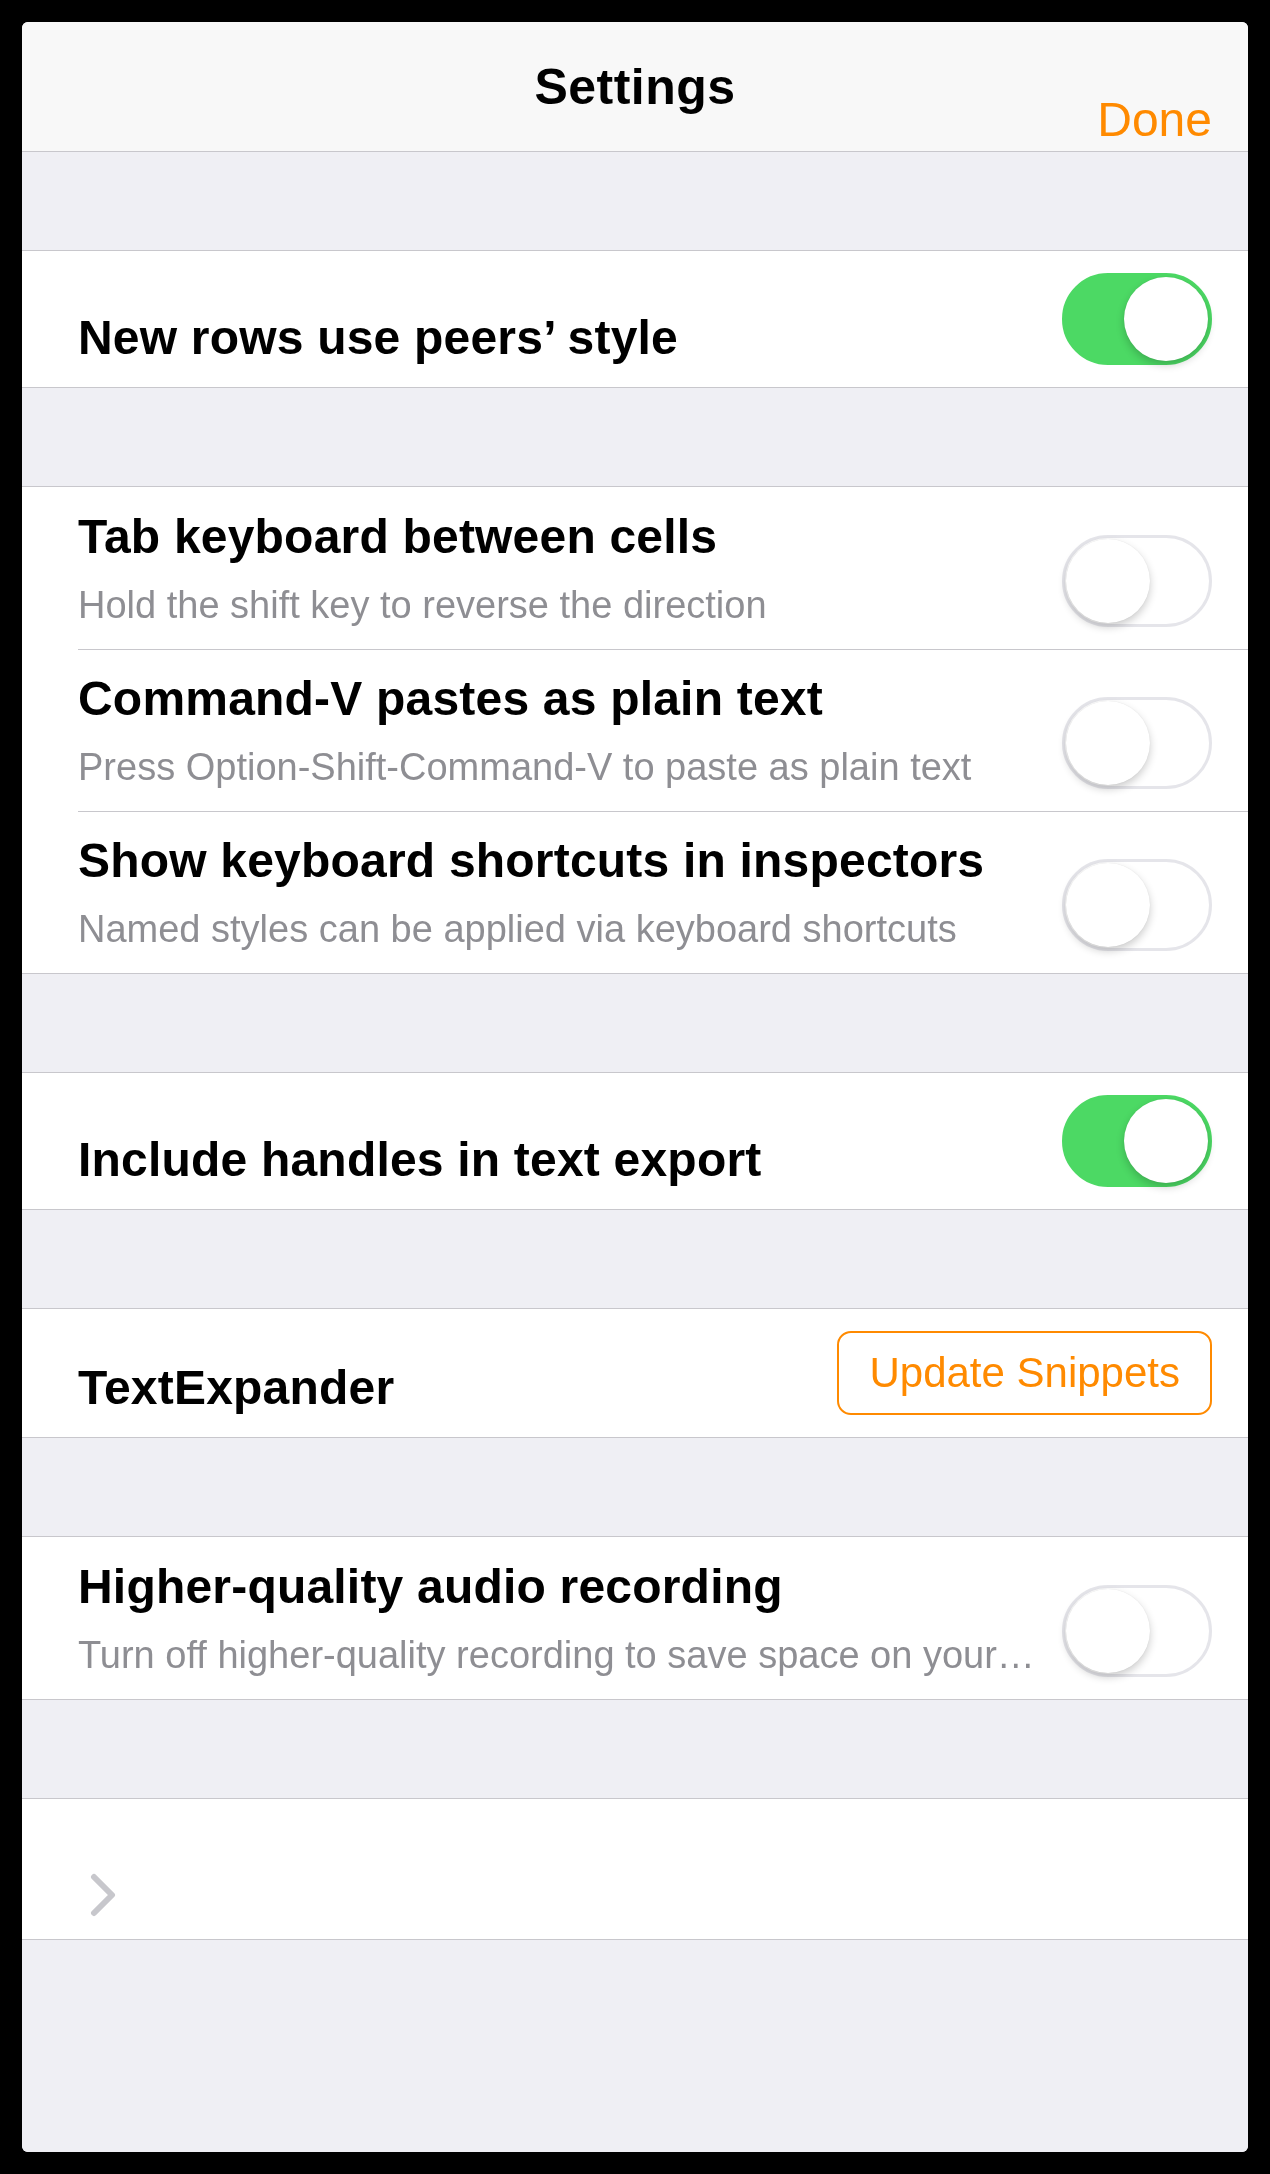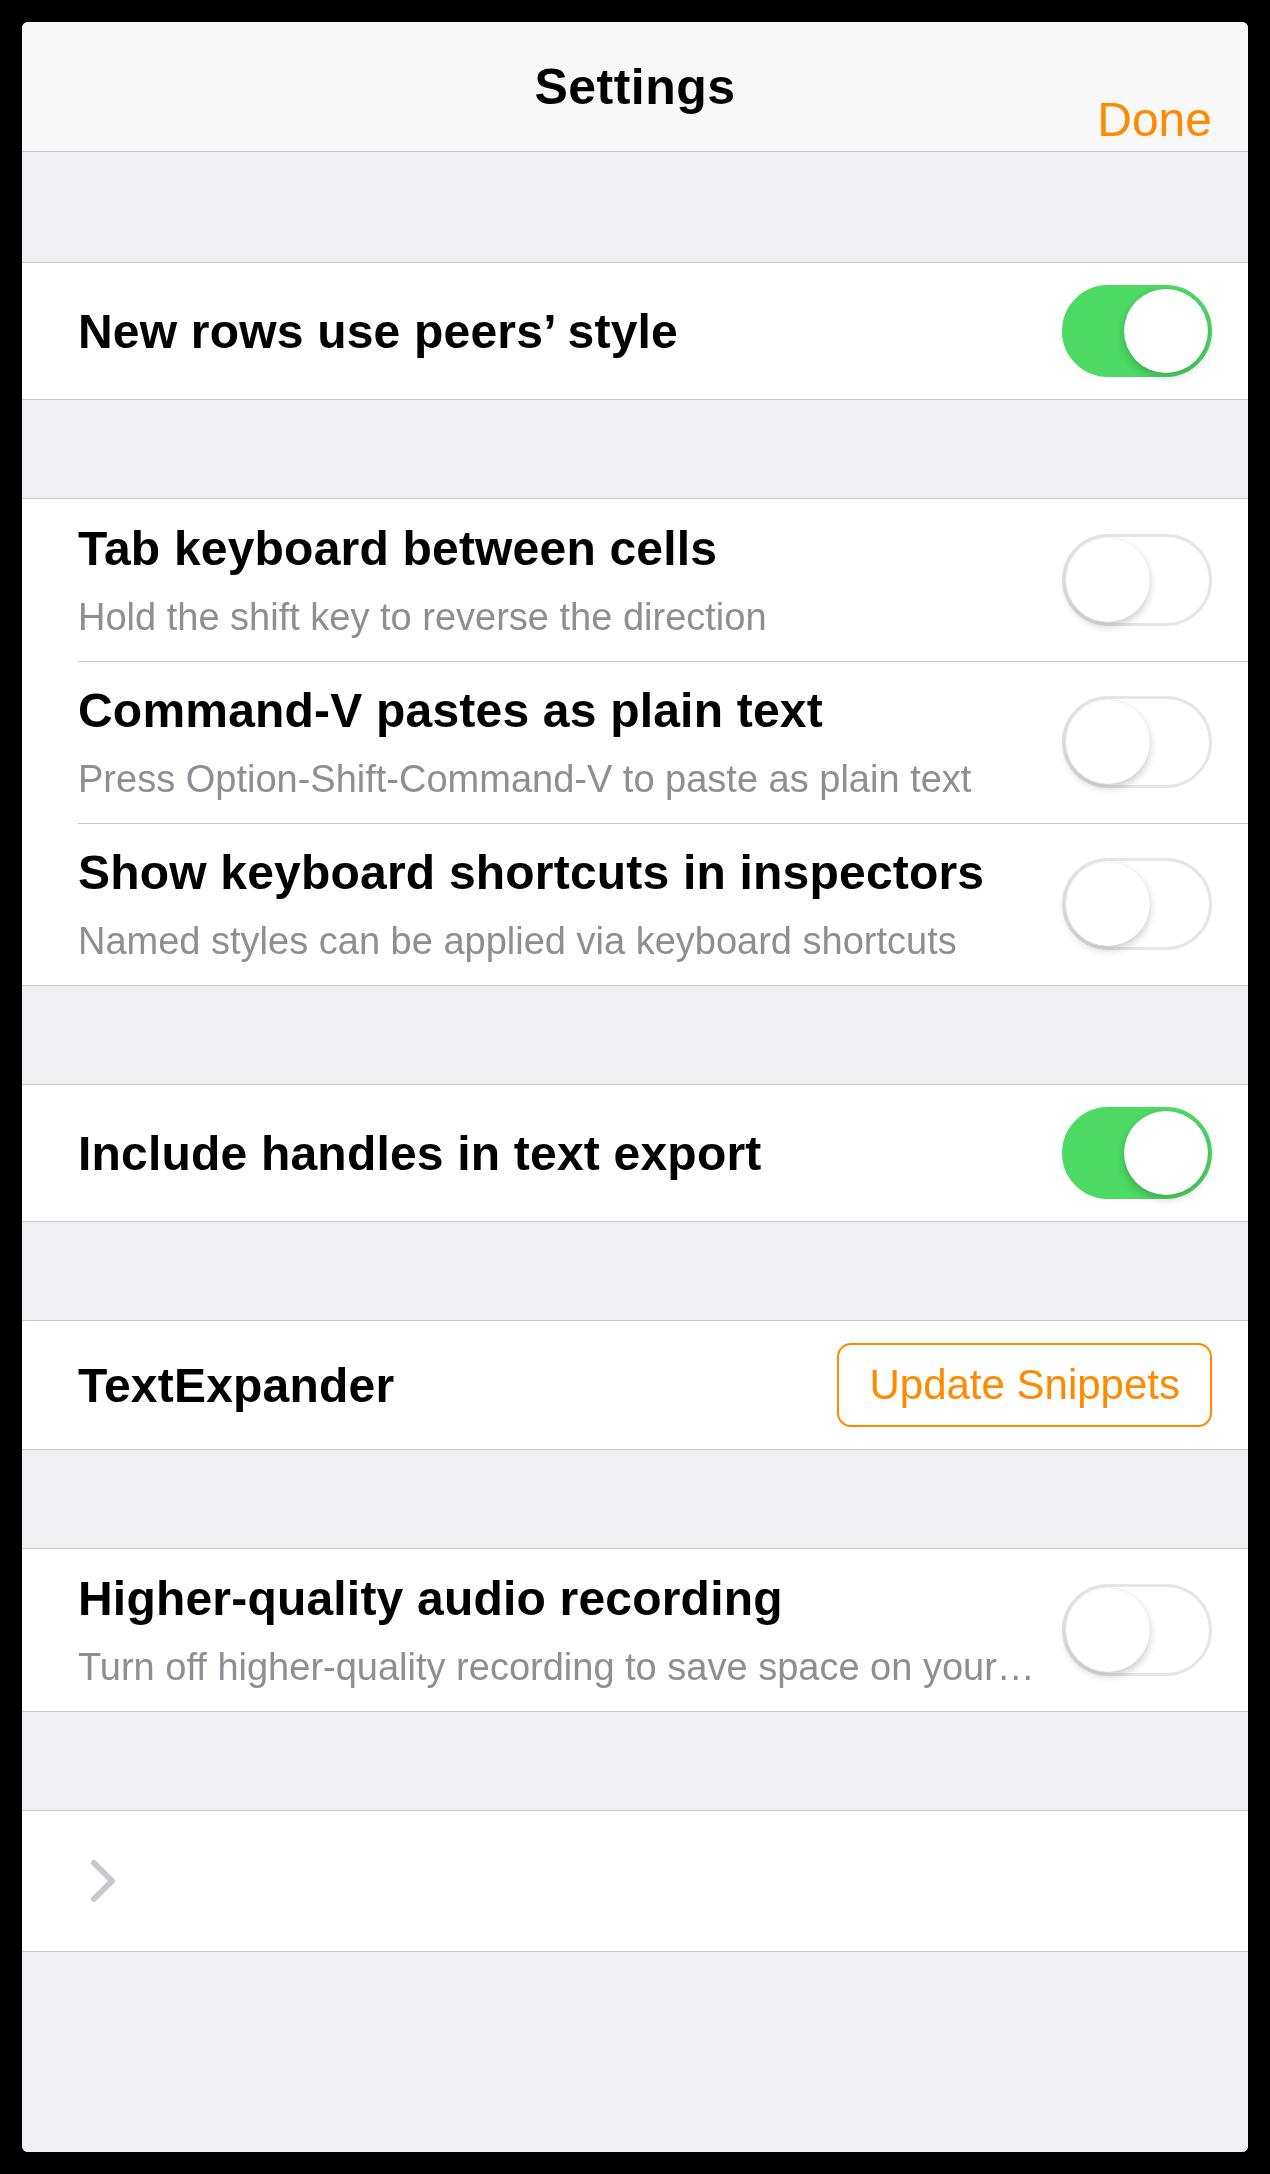--- a/index.html
+++ b/index.html
@@ -10,21 +10,20 @@
     padding: 22px;
   }
   .device {
     width: 100%;
     height: 100%;
     background: #efeff4;
     border-radius: 6px;
     overflow: hidden;
     display: flex;
     flex-direction: column;
-    gap: 12px;
   }
   .navbar {
     height: 130px;
     background: #f8f8f8;
     border-bottom: 1px solid #c8c7cc;
     display: flex;
     align-items: center;
     justify-content: center;
     position: relative;
     flex: 0 0 auto;
@@ -54,21 +53,21 @@
   .group-gap { height: 98px; }
   .group {
     background: #fff;
     border-top: 1px solid #c8c7cc;
     border-bottom: 1px solid #c8c7cc;
   }
   .row {
     min-height: 124px;
     padding: 22px 36px 22px 56px;
     display: flex;
-    align-items: center;
+    align-items: flex-end;
     justify-content: space-between;
     position: relative;
   }
   .row.tall { min-height: 140px; }
   .row + .row::before {
     content: "";
     position: absolute;
     left: 56px;
     right: 0;
     top: 0;

